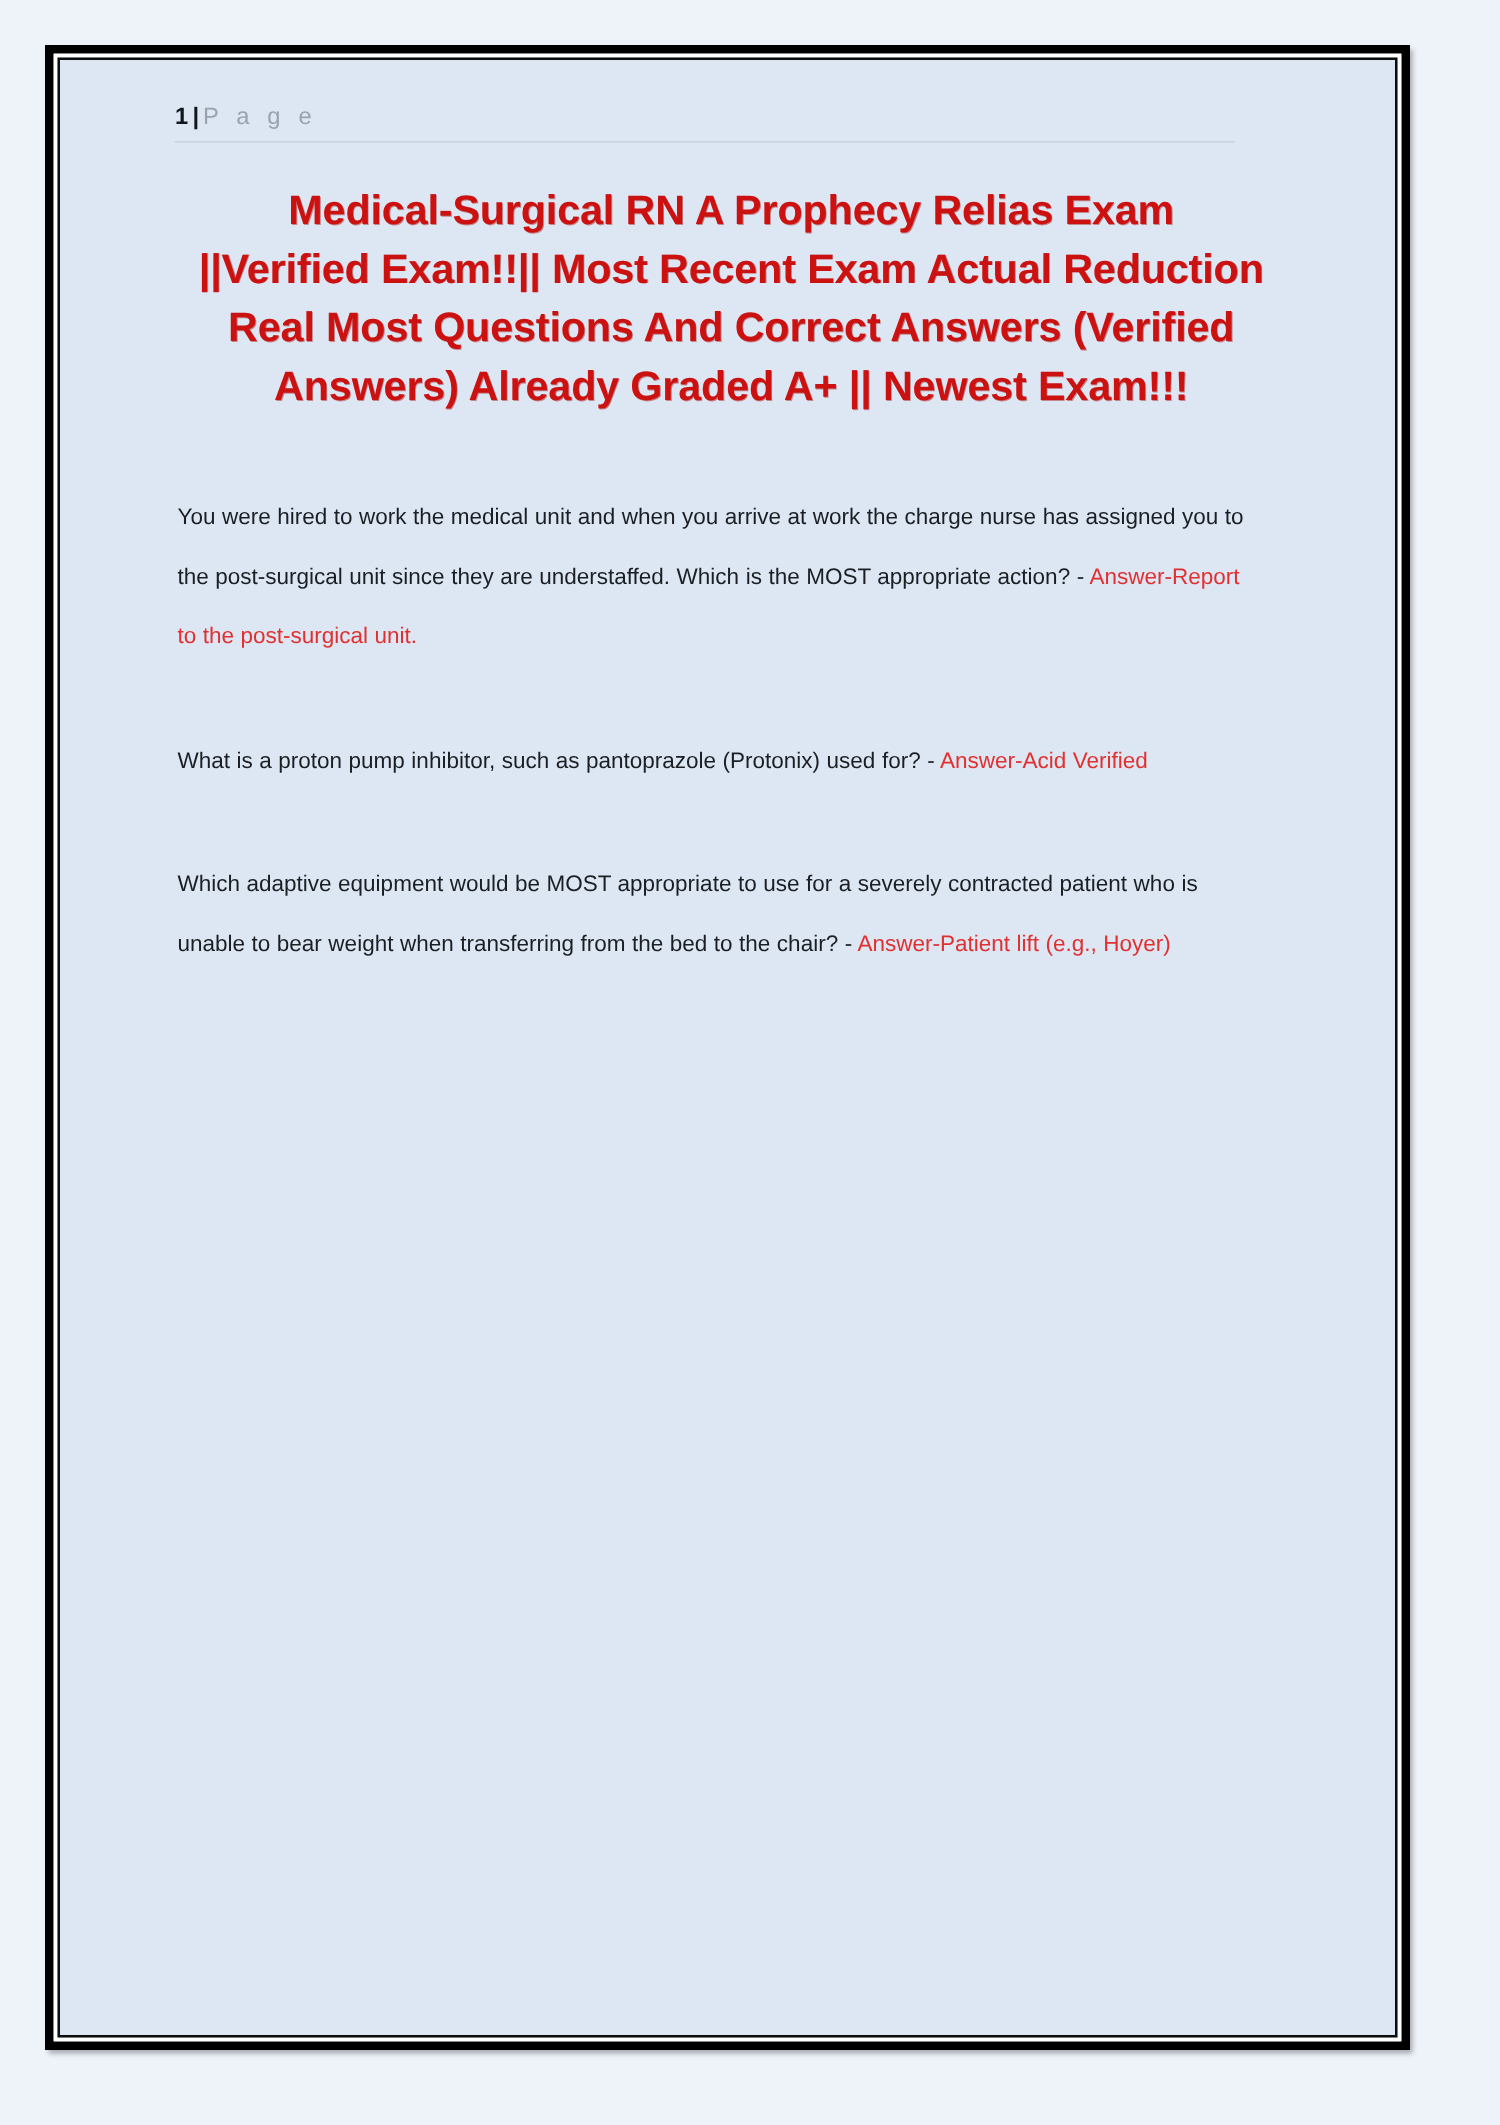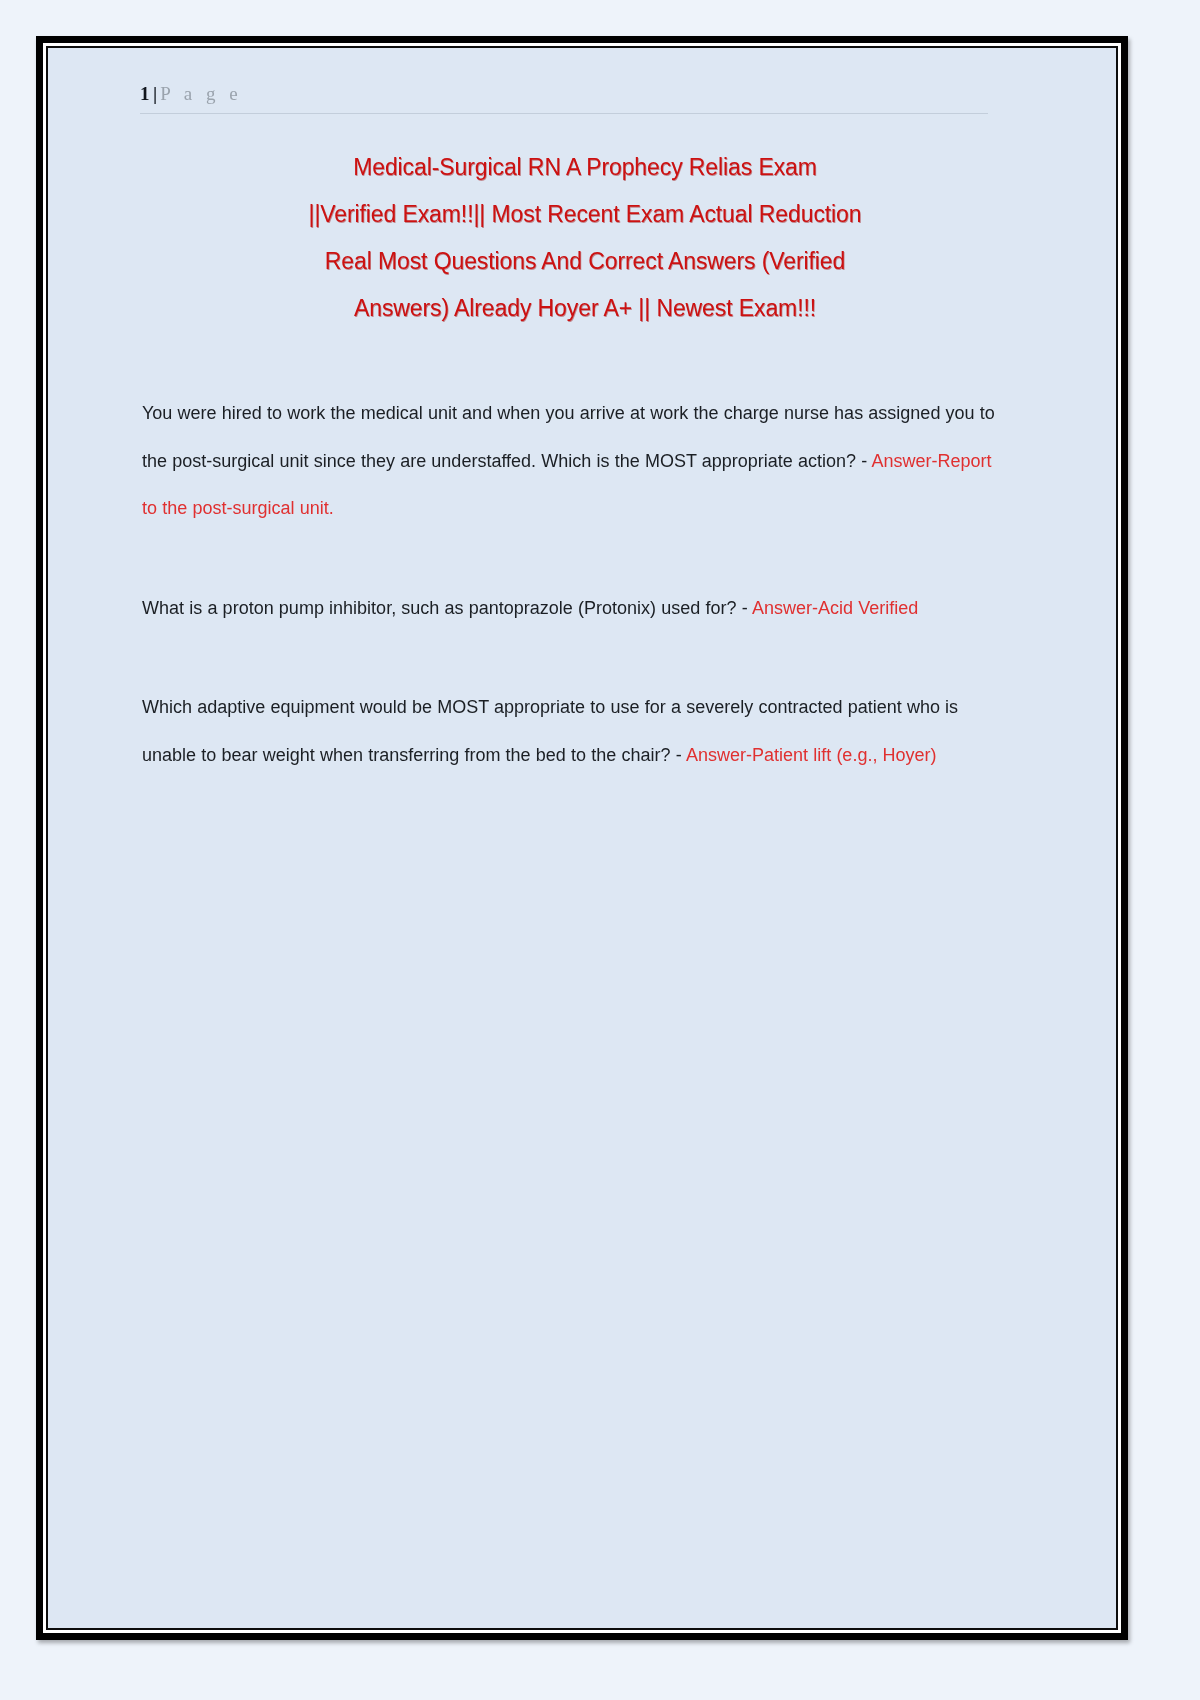--- a/index.html
+++ b/index.html
@@ -47,21 +47,20 @@
     box-sizing: border-box;
     background: #dde7f3;
     padding: 24px 50px 0 52px;
     overflow: hidden;
   }
 
   
   #doc-header {
     padding-top: 10px;
     padding-left: 40px;
-    font-family: Liberation Serif, serif;
   }
   .hdr-line {
     font-size: 19px;
     line-height: 24px;
     white-space: nowrap;
   }
   .hdr-num {
     font-weight: bold;
     color: #11161d;
     letter-spacing: 0.5px;
@@ -82,22 +81,22 @@
     background: #c3cedb;
     width: 848px;
   }
 
   
   #doc-title {
     margin: 30px 14px 0 18px;
     text-align: center;
     color: #cc1111;
     font-family: "Liberation Sans Narrow", "Liberation Sans", sans-serif;
-    font-weight: normal;
-    font-size: 23px;
+    font-weight: bold;
+    font-size: 33px;
     line-height: 47px;
     letter-spacing: -0.1px;
     text-shadow: 0.7px 0.7px 0px rgba(160,20,20,0.45);
   }
 
   
   #qa-list {
     margin: 58px 0 0 42px;
     width: 860px;
   }
@@ -132,21 +131,21 @@
 
         <div id="doc-header">
           <div class="hdr-line"><span class="hdr-num">1</span><span class="hdr-bar">|</span><span class="hdr-page">P a g e</span></div>
         </div>
         <div id="header-rule"></div>
 
         <div id="doc-title">
           <div>Medical-Surgical RN A Prophecy Relias Exam</div>
           <div>||Verified Exam!!|| Most Recent Exam Actual Reduction</div>
           <div>Real Most Questions And Correct Answers (Verified</div>
-          <div>Answers) Already Hoyer A+ || Newest Exam!!!</div>
+          <div>Answers) Already Graded A+ || Newest Exam!!!</div>
         </div>
 
         <div id="qa-list">
 
           <p class="qa-item"><span class="qa-question">You were hired to work the medical unit and when you arrive at work the charge nurse has assigned you to the post-surgical unit since they are understaffed. Which is the MOST appropriate action?</span><span class="qa-sep-dark"> - </span><span class="qa-answer">Answer-Report to the post-surgical unit.</span></p>
 
           <p class="qa-item"><span class="qa-question">What is a proton pump inhibitor, such as pantoprazole (Protonix) used for?</span><span class="qa-sep-dark"> - </span><span class="qa-answer">Answer-Acid Verified</span></p>
 
           <p class="qa-item"><span class="qa-question">Which adaptive equipment would be MOST appropriate to use for a severely contracted patient who is unable to bear weight when transferring from the bed to the chair?</span><span class="qa-sep-dark"> - </span><span class="qa-answer">Answer-Patient lift (e.g., Hoyer)</span></p>
 

